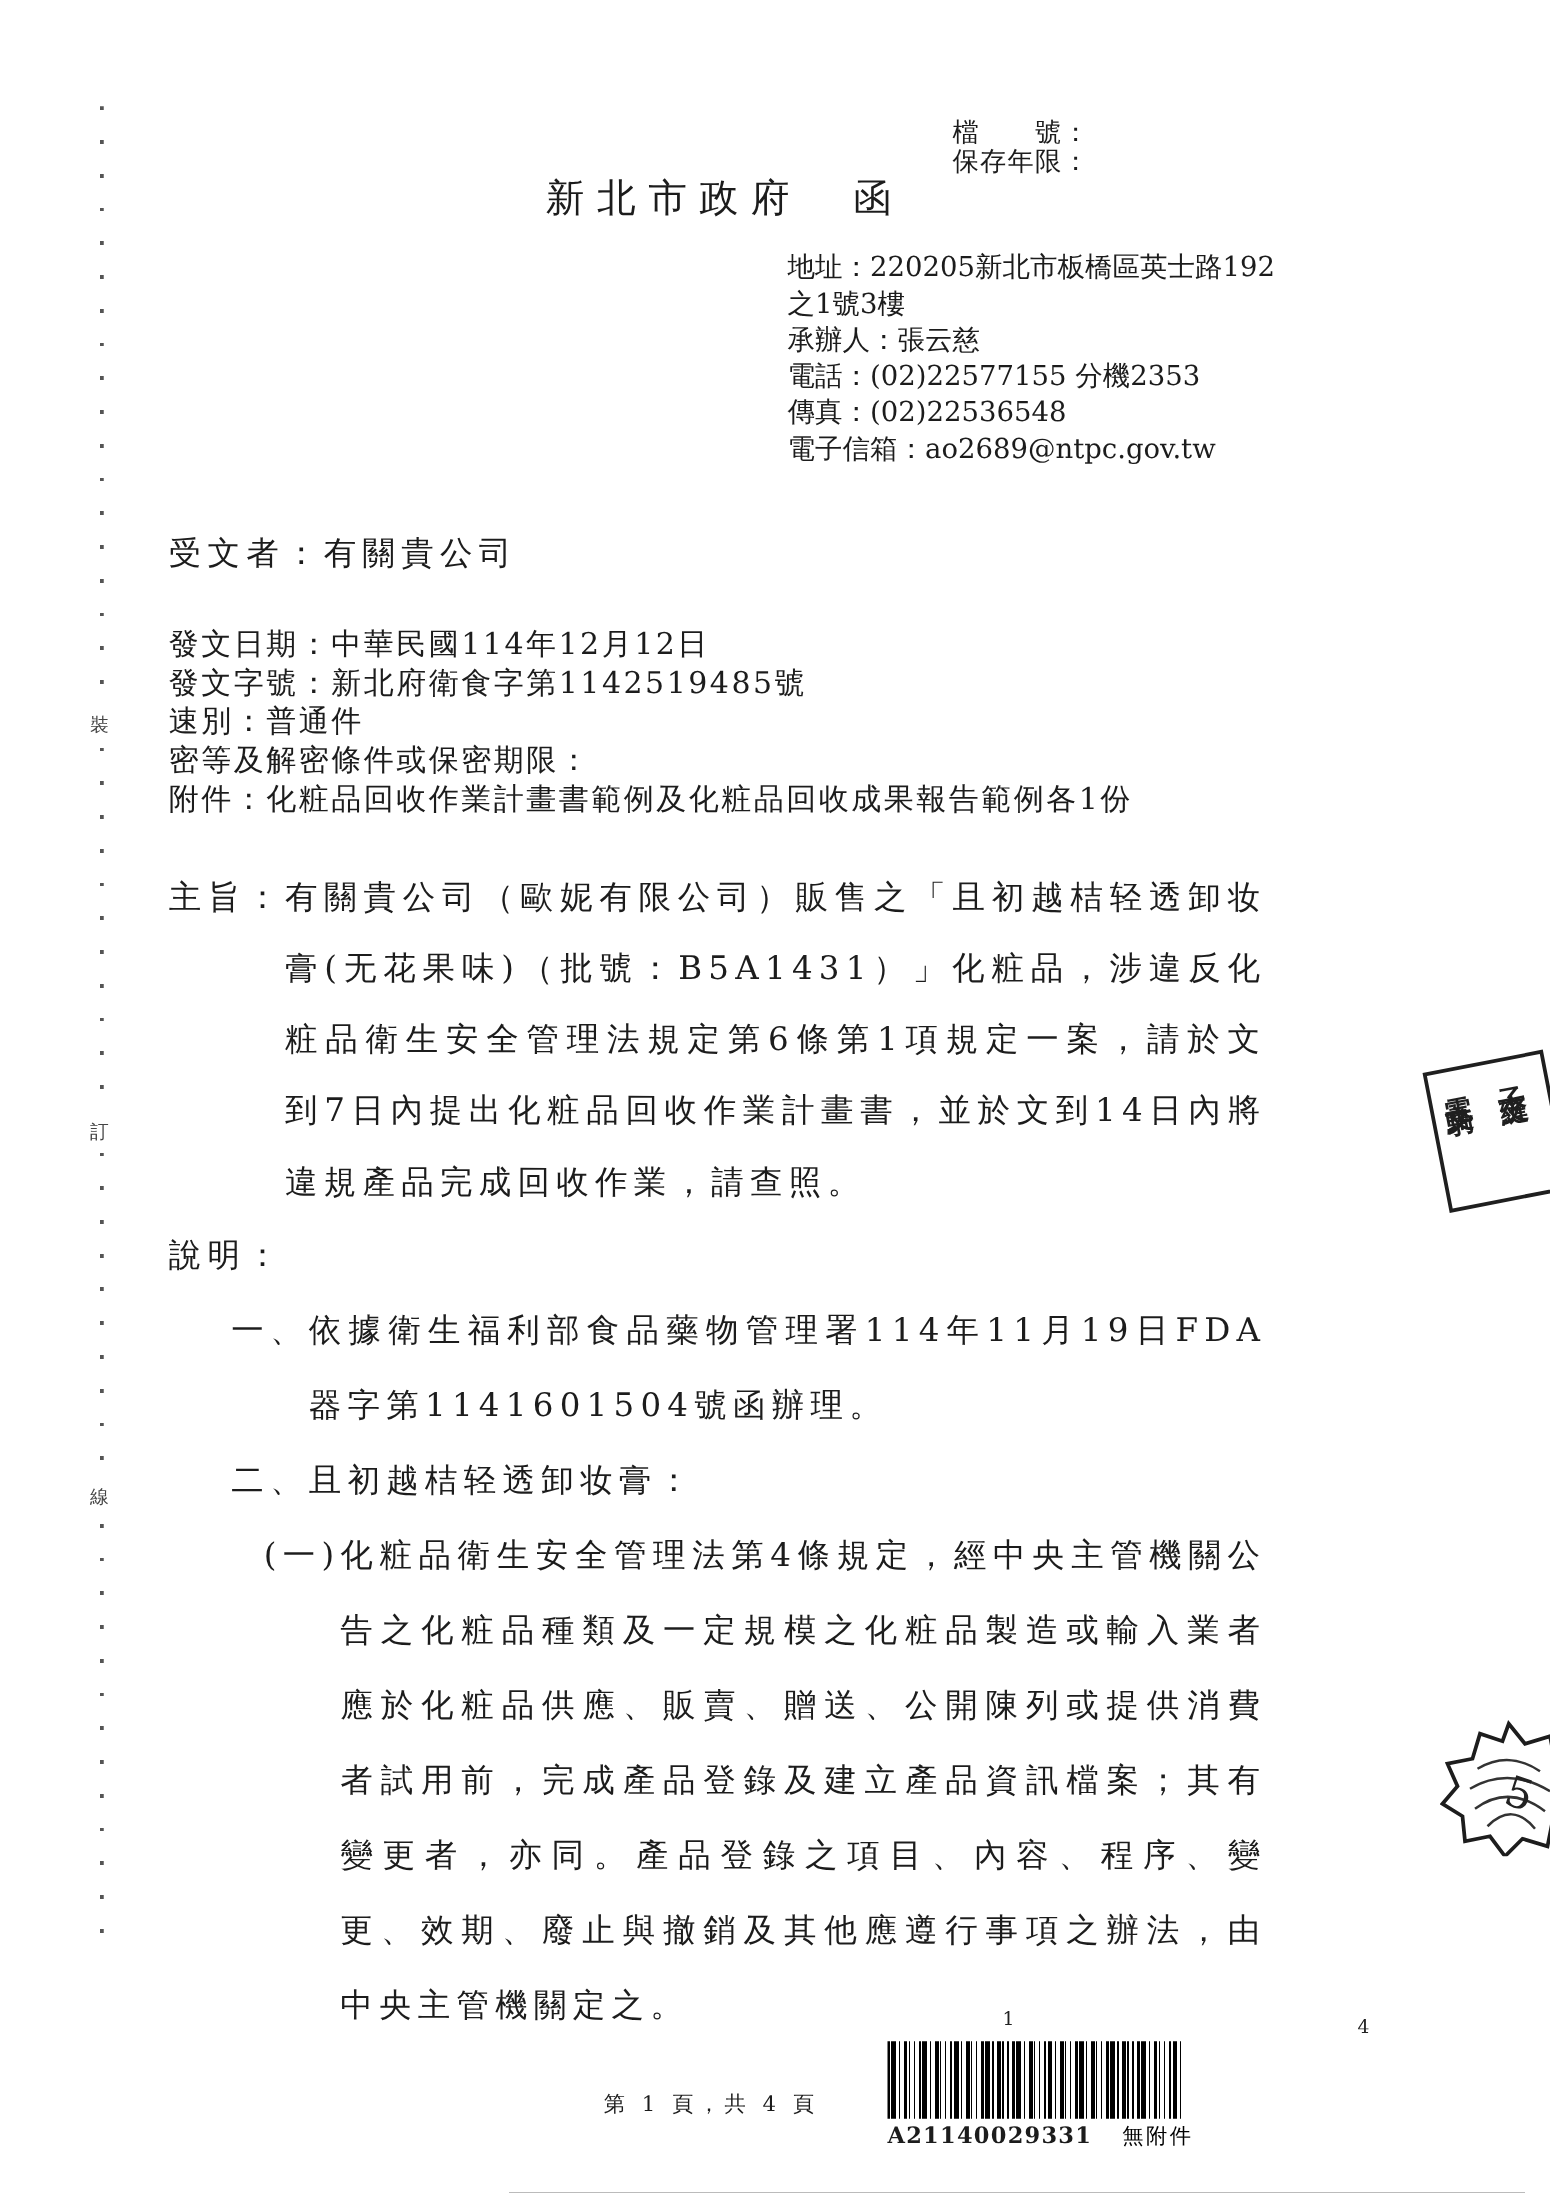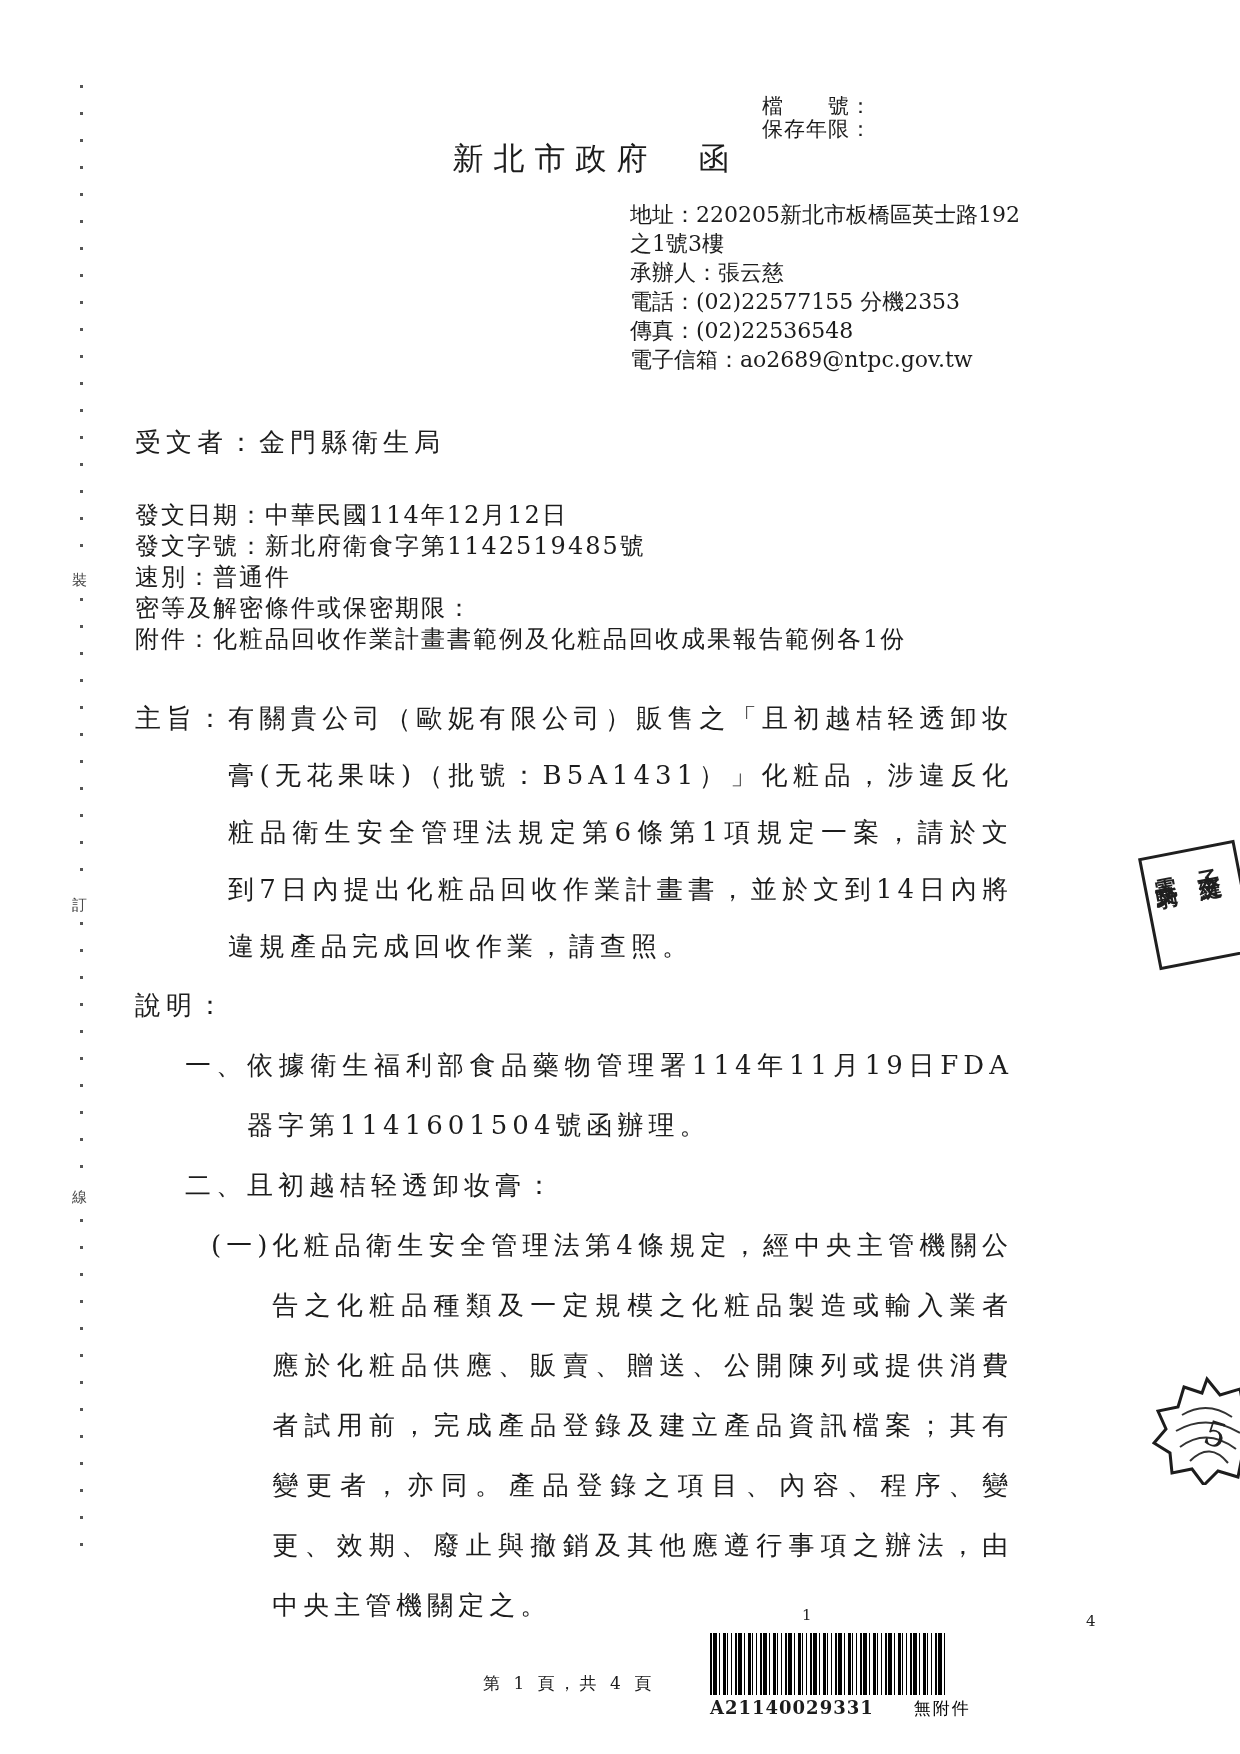--- a/index.html
+++ b/index.html
@@ -8,21 +8,21 @@
     width:1240px;height:1754px;
     margin:0 auto;
     background:#ffffff;
     overflow:hidden;
     font-family:"DejaVu Serif","Liberation Serif",serif;
     color:#1c1c1c;
   }
   
   .file-block{position:absolute;left:762px;top:55px;font-size:21px;line-height:23px;letter-spacing:1px;margin-top:40px;}
   
-  .doc-title{position:absolute;left:0;top:138px;width:1160px;text-align:center;font-size:31px;letter-spacing:10px;font-weight:400;margin-left:16px;}
+  .doc-title{position:absolute;left:0;top:138px;width:1160px;text-align:center;font-size:31px;letter-spacing:10px;font-weight:400;}
   
   .sender{position:absolute;left:630px;top:200px;width:400px;font-size:22px;line-height:29px;}
   .sender div{white-space:normal;}
   
   .recipient{position:absolute;left:135px;top:425px;font-size:26px;letter-spacing:5px;}
   
   .meta{position:absolute;left:135px;top:500px;font-size:24px;line-height:31px;letter-spacing:2px;}
   
   .body-text{position:absolute;left:135px;top:690px;width:878px;font-size:26px;letter-spacing:5px;}
   .para{display:flex;line-height:57px;}
@@ -41,21 +41,21 @@
   .binding-char{position:absolute;left:72px;font-size:15px;background:#fff;padding:3px 0;color:#444;}
   .bc-zhuang{top:568px;} .bc-ding{top:893px;} .bc-xian{top:1185px;}
   
   .page-info{position:absolute;left:483px;top:1672px;font-size:17px;letter-spacing:4px;}
   .barcode-wrap{position:absolute;left:710px;top:1633px;width:360px;}
   .barcode{width:238px;height:62px;
     background:repeating-linear-gradient(90deg,
       #000 0 2px,#fff 2px 3px,#000 3px 7px,#fff 7px 9px,
       #000 9px 10px,#fff 10px 13px,#000 13px 16px,#fff 16px 17px,
       #000 17px 18px,#fff 18px 21px,#000 21px 22px,#fff 22px 25px);}
-  .barcode-row{display:flex;align-items:baseline;margin-top:2px;gap:16px;}
+  .barcode-row{display:flex;align-items:baseline;margin-top:2px;}
   .barcode-text{font-weight:bold;font-size:18px;letter-spacing:1px;}
   .attach-note{font-size:17px;margin-left:24px;letter-spacing:2px;color:#000000;}
   .corner-mark{position:absolute;font-size:15px;color:#222;}
   .cm-1{left:802px;top:1606px;} .cm-4{left:1086px;top:1612px;}
   
   .stamp-exchange{position:absolute;left:1148px;top:848px;width:92px;height:108px;
     border:3px solid #1f1f1f;transform:rotate(-11deg);background:rgba(255,255,255,0.6);}
   .stamp-col{position:absolute;top:4px;writing-mode:vertical-rl;text-orientation:upright;
     font-size:22px;font-weight:bold;color:#1f1f1f;letter-spacing:4px;line-height:1;}
   .stamp-col.c1{left:8px;} .stamp-col.c2{left:52px;}
@@ -80,21 +80,21 @@
   <div class="doc-title">新北市政府　函</div>
 
   <div class="sender">
     <div>地址：220205新北市板橋區英士路192之1號3樓</div>
     <div>承辦人：張云慈</div>
     <div>電話：(02)22577155 分機2353</div>
     <div>傳真：(02)22536548</div>
     <div>電子信箱：ao2689@ntpc.gov.tw</div>
   </div>
 
-  <div class="recipient">受文者：金門縣衛生局</div>
+  <div class="recipient">受文者：有關貴公司</div>
 
   <div class="meta">
     <div>發文日期：中華民國114年12月12日</div>
     <div>發文字號：新北府衛食字第1142519485號</div>
     <div>速別：普通件</div>
     <div>密等及解密條件或保密期限：</div>
     <div>附件：化粧品回收作業計畫書範例及化粧品回收成果報告範例各1份</div>
   </div>
 
   <div class="body-text">

